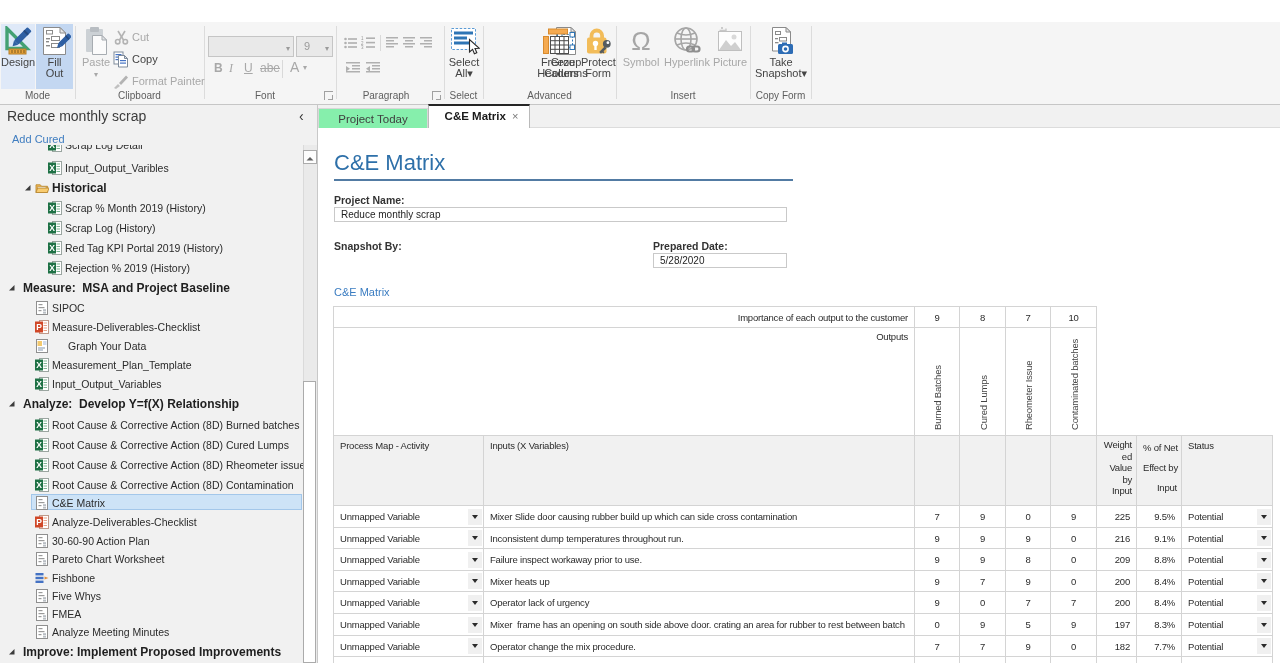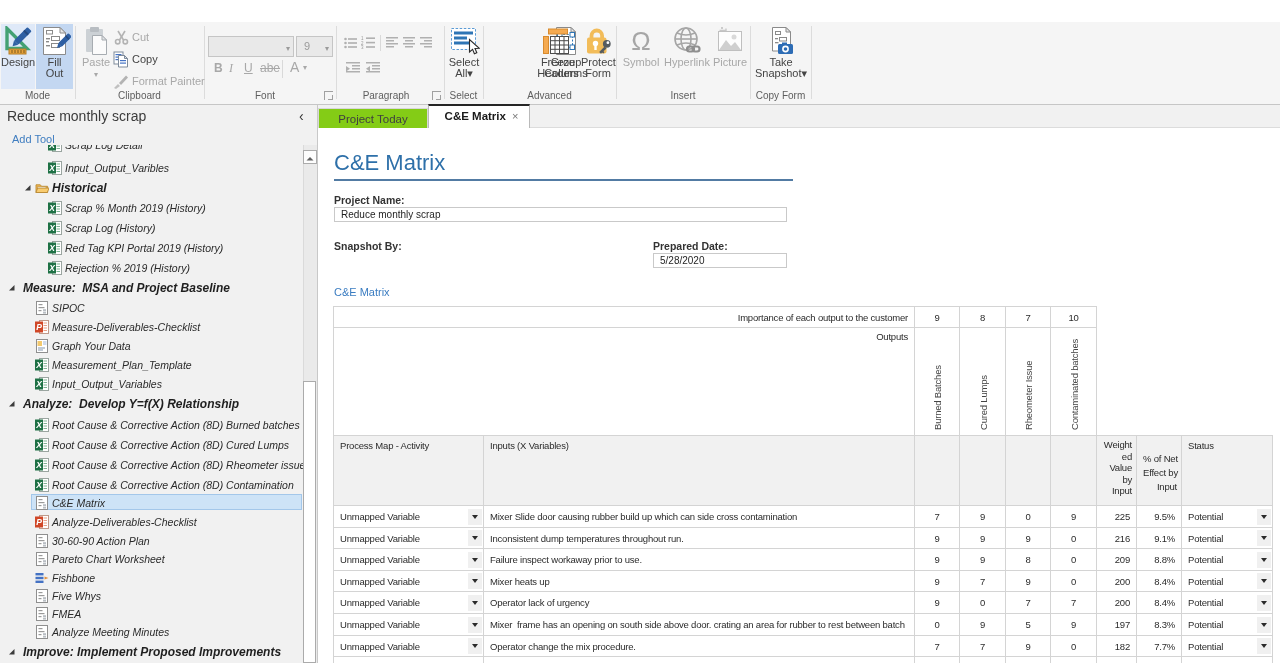--- a/index.html
+++ b/index.html
@@ -28,35 +28,35 @@
 .ca { position:absolute; right:3px; top:7px; font-size:8px; color:#9b9b9b; }
 .fbtn { position:absolute; font-size:12px; color:#a8a8a8; }
 .launcher { position:absolute; width:9px; height:9px; border-top:1px solid #a0a0a0; border-left:1px solid #a0a0a0; }
 .launcher:after { content:""; position:absolute; right:0px; bottom:0px; width:4px; height:4px; border-right:1.5px solid #a0a0a0; border-bottom:1.5px solid #a0a0a0; }
 
 
 #panel { position:absolute; left:0; top:105px; width:318px; height:558px; background:#f1f1f1; border-right:1px solid #c8c8c8; }
 #panel-title { position:absolute; left:7px; top:3px; font-size:14px; color:#3b3b3b; }
 #chevron { position:absolute; left:299px; top:3px; font-size:14px; color:#333; }
 #addtool { position:absolute; left:12px; top:28px; font-size:11px; color:#3f7dc0; }
-#tree { position:absolute; left:0; top:40px; width:303px; height:518px; overflow:hidden;font-style:italic; }
+#tree { position:absolute; left:0; top:40px; width:303px; height:518px; overflow:hidden; }
 .trow { position:absolute; height:18px; line-height:18px; font-size:10.5px; color:#2b2b2b; white-space:nowrap; }
 .trow b { color:#1f1f1f; font-size:12px; }
 .ticon { position:absolute; top:2px; width:14px; height:14px; }
 .texp { position:absolute; top:5px; width:8px; height:8px; }
 #seltool { position:absolute; left:31px; width:271px; height:16px; background:#cde3f7; border:1px solid #a3c7ea; }
 
 
 #sb-track { position:absolute; left:303px; top:40px; width:14px; height:518px; background:#eaeaea; border-left:1px solid #dadada; }
 #sb-up { position:absolute; left:303px; top:45px; width:14px; height:14px; background:#fdfdfd; border:1px solid #ababab; }
 #sb-thumb { position:absolute; left:303px; top:276px; width:13px; height:282px; background:#fff; border:1px solid #ababab; }
 
 
 #doctabs { position:absolute; left:318px; top:105px; width:962px; height:23px; background:#f1f1f1; border-bottom:1px solid #dcdcdc; }
-#dt1 { position:absolute; left:0px; top:3px; width:110px; height:32px; background:#84cc16; border:1px solid #d8d8d8; border-bottom:none; font-size:11.5px; color:#404040; text-align:center; line-height:20px; }
+#dt1 { position:absolute; left:0px; top:3px; width:110px; height:32px; background:#86efac; border:1px solid #d8d8d8; border-bottom:none; font-size:11.5px; color:#404040; text-align:center; line-height:20px; }
 #dt2 { position:absolute; left:110px; top:-1px; width:102px; height:24px; padding-left:5px; background:#fff; border-top:2px solid #262626; border-left:1px solid #bababa; border-right:1px solid #bababa; font-size:11.5px; font-weight:bold; color:#1a1a1a; text-align:center; line-height:21px; }
 #dt2 .x { color:#777; font-weight:400; font-size:11px; margin-left:6px; }
 
 
 #content { position:absolute; left:318px; top:128px; width:962px; height:535px; background:#fff; overflow:hidden; }
 #h1 { position:absolute; left:16px; top:22px; font-size:22px; color:#2e70a9; }
 #h1line { position:absolute; left:16px; top:51px; width:459px; height:2px; background:#527ba3; }
 .flabel { position:absolute; font-size:10.5px; font-weight:bold; color:#333; }
 .finput { position:absolute; height:15px; border:1px solid #c9c9c9; background:#fff; font-size:10px; color:#1f1f1f; line-height:13px; padding-left:6px; }
 #sect { position:absolute; left:16px; top:158px; font-size:11px; color:#3a7cc1; }
@@ -453,21 +453,21 @@
             </svg></div>
           <div class="lbl">Take<br>Snapshot▾</div>
       </div>
       <div class="glabel">Copy Form</div>
     </div>
   </div>
 
   <div id="panel">
     <div id="panel-title">Reduce monthly scrap</div>
     <div id="chevron">‹</div>
-    <div id="addtool">Add Tool</div>
+    <div id="addtool">Add Cured</div>
     <div id="tree">
       <div id="seltool" style="top:349px;"></div>
       <div class="trow" style="top:-9px;">
           <svg class="ticon" style="left:48px" width="14" height="14">
             <use href="#i-xl"></use>
           </svg>
           <span style="position:absolute;left:65px;">Scrap Log Detail</span>
         </div>
       <div class="trow" style="top:14px;">
           <svg class="ticon" style="left:48px" width="14" height="14">
@@ -523,21 +523,21 @@
       <div class="trow" style="top:172.5px;">
           <svg class="ticon" style="left:35px" width="14" height="14">
             <use href="#i-ppt"></use>
           </svg>
           <span style="position:absolute;left:52px;">Measure-Deliverables-Checklist</span>
         </div>
       <div class="trow" style="top:191.5px;">
           <svg class="ticon" style="left:35px" width="14" height="14">
             <use href="#i-gr"></use>
           </svg>
-          <span style="position:absolute;left:52px;">Graph Your Data</span>
+          <span style="position:absolute;left:68px;">Graph Your Data</span>
         </div>
       <div class="trow" style="top:210.5px;">
           <svg class="ticon" style="left:35px" width="14" height="14">
             <use href="#i-xl"></use>
           </svg>
           <span style="position:absolute;left:52px;">Measurement_Plan_Template</span>
         </div>
       <div class="trow" style="top:230px;">
           <svg class="ticon" style="left:35px" width="14" height="14">
             <use href="#i-xl"></use>
@@ -690,21 +690,21 @@
             <td colspan="3" class="void"></td>
           </tr>
         <tr class="hdr" style="height:70px">
             <td>Process Map - Activity</td>
             <td>Inputs (X Variables)</td>
             <td></td>
             <td></td>
             <td></td>
             <td></td>
             <td class="rgt" style="line-height:11.5px;padding-top:3px;padding-right:4px;">Weight<br>ed<br>Value<br>by<br>Input</td>
-            <td class="rgt" style="line-height:14px;padding-top:16px;padding-right:4px;">% of Net<br>Effect by<br>Input</td>
+            <td class="rgt" style="line-height:20px;padding-top:2px;padding-right:4px;">% of Net<br>Effect by<br>Input</td>
             <td>Status</td>
           </tr>
         <tr style="height:22px">
             <td class="ddcell">Unmapped Variable<span class="ddbtn"></span></td>
             <td>Mixer Slide door causing rubber build up which can side cross contamination</td>
             <td class="num">7</td>
             <td class="num">9</td>
             <td class="num">0</td>
             <td class="num">9</td>
             <td class="rgt">225</td>

